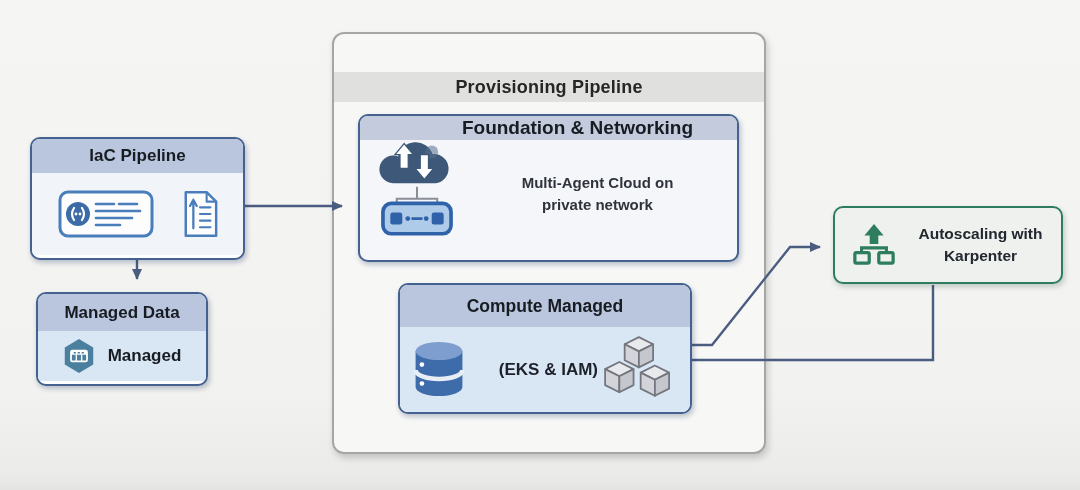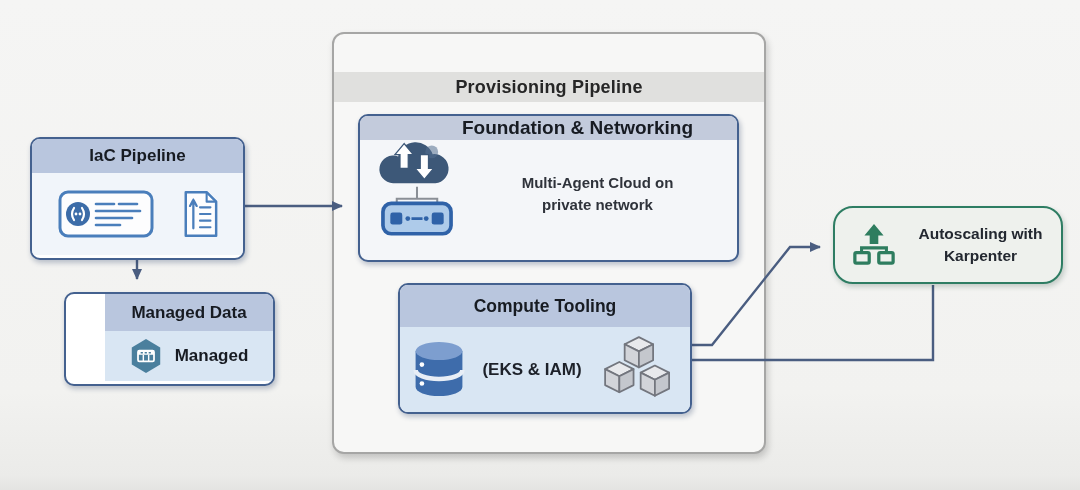--- a/index.html
+++ b/index.html
@@ -26,43 +26,43 @@
   }
   .node-header{
     background:#b9c6de;display:flex;align-items:center;justify-content:center;
     font-weight:bold;color:#171b22;
   }
   
   .iac{left:30px;top:137px;width:211px;height:119px;}
   .iac .node-header{height:34px;font-size:17px;}
   .iac .node-body{height:82px;background:#f1f5fa;display:flex;align-items:center;justify-content:center;gap:26px;}
   
-  .managed{left:64px;top:292px;width:168px;height:90px;padding-left:39px;}
+  .managed{left:36px;top:292px;width:168px;height:90px;}
   .managed .node-header{height:37px;font-size:17px;}
   .managed .node-body{height:50px;background:#d9e6f3;display:flex;align-items:center;justify-content:center;gap:13px;
     font-size:17px;font-weight:bold;color:#171b22;}
   
   .foundation{left:358px;top:114px;width:377px;height:144px;background:#f4f6f9;}
   .foundation .node-header{height:24px;font-size:19px;font-weight:600;background:#c3cbdc;padding-left:58px;box-sizing:border-box;}
   .foundation .icon-cloudnet{position:absolute;left:11px;top:15px;}
   .foundation .desc{
     position:absolute;left:104px;right:6px;top:56px;text-align:center;
     font-size:15px;font-weight:bold;color:#2f333b;line-height:1.45;
   }
   
   .compute{left:398px;top:283px;width:290px;height:127px;}
   .compute .node-header{height:42px;font-size:17.5px;}
   .compute .node-body{height:85px;background:#d9e6f3;display:flex;align-items:center;padding:0 12px;box-sizing:border-box;}
-  .compute .mid{flex:1;text-align:center;}
+  .compute .mid{flex:1;text-align:right;}
   .compute .eks{font-size:17px;font-weight:600;color:#1d2129;}
   .compute .aws{font-size:16px;font-weight:400;color:#22262e;margin-top:7px;}
   
   .autoscale{
     position:absolute;left:833px;top:206px;width:230px;height:78px;z-index:3;
-    background:#eef1ed;border:2.5px solid #2e7d63;border-radius:20px;
+    background:#eef1ed;border:2.5px solid #2e7d63;border-radius:10px;
     box-shadow:1.5px 3px 5px rgba(30,70,55,.22);
     display:flex;align-items:center;justify-content:flex-start;gap:13px;padding:0 10px 0 16px;box-sizing:border-box;
   }
   .autoscale .label{font-size:15.5px;font-weight:600;color:#232830;line-height:1.4;text-align:center;flex:1;}
   
   .wires{position:absolute;left:0;top:0;width:1080px;height:490px;z-index:2;pointer-events:none;}
 </style>
 </head>
 <body>
 
@@ -150,21 +150,21 @@
       <line x1="44" y1="94.5" x2="56" y2="94.5" stroke="#2f62a8" stroke-width="3"></line>
       <circle cx="60" cy="94.5" r="2.6" fill="#2f62a8"></circle>
     </svg>
     <div class="desc">
       <div>Multi-Agent Cloud on</div>
       <div>private network</div>
     </div>
   </div>
 
   <div class="node compute">
-    <div class="node-header">Compute Tooling</div>
+    <div class="node-header">Compute Managed</div>
     <div class="node-body">
       <svg width="54" height="62" viewBox="0 0 60 66">
         <path d="M4 12 V52 a26 10 0 0 0 52 0 V12 Z" fill="#3e6cab"></path>
         <ellipse cx="30" cy="12" rx="26" ry="10" fill="#7d9ecf"></ellipse>
         <path d="M4 33 a26 10 0 0 0 52 0" fill="none" stroke="#e8eef6" stroke-width="5"></path>
         <circle cx="11" cy="27" r="2.6" fill="#fff"></circle>
         <circle cx="11" cy="48" r="2.6" fill="#fff"></circle>
       </svg>
       <div class="mid">
         <div class="eks">(EKS &amp; IAM)</div>

